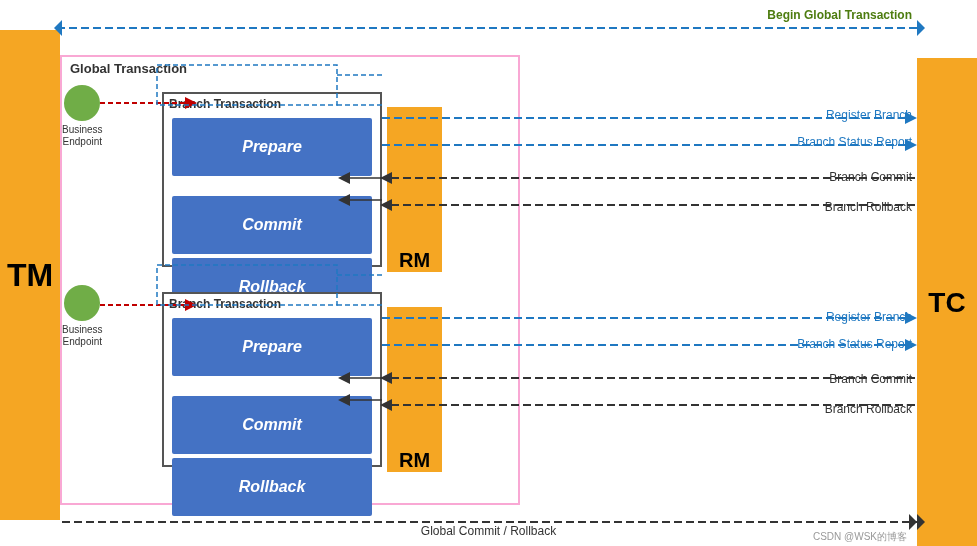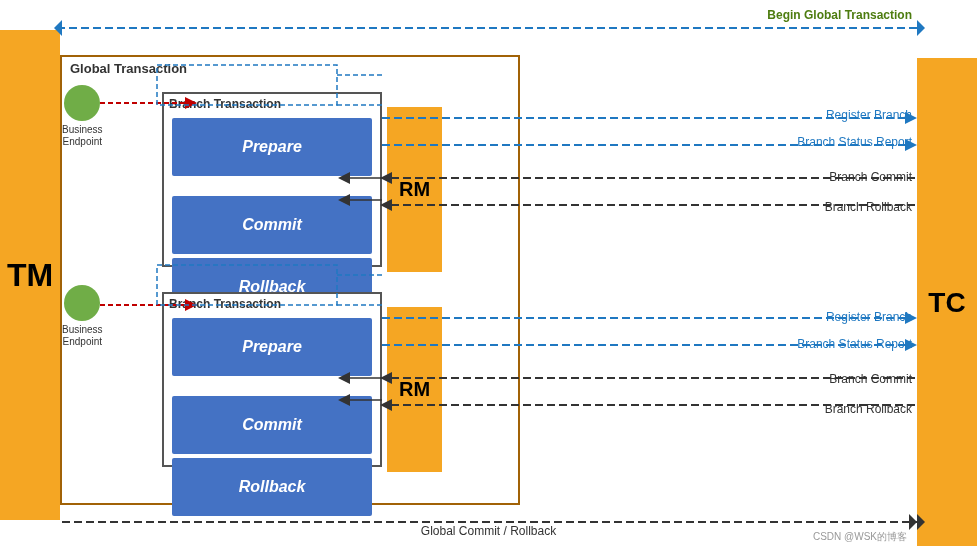--- a/index.html
+++ b/index.html
@@ -57,21 +57,21 @@
       color: #000;
     }
 
     
     .global-tx-box {
       position: absolute;
       left: 60px;
       top: 55px;
       width: 460px;
       height: 450px;
-      border: 2px solid #a16207;
+      border: 2px solid #f9a8d4;
       background: #fff;
     }
     .global-tx-label {
       position: absolute;
       top: 4px;
       left: 8px;
       font-size: 13px;
       font-weight: bold;
       color: #333;
     }
@@ -111,21 +111,21 @@
       padding: 20px 0;
       border-radius: 2px;
     }
 
     
     .rm-box {
       position: absolute;
       width: 55px;
       background: #F5A623;
       display: flex;
-      align-items: center;
+      align-items: flex-end;
       justify-content: center;
       font-size: 20px;
       font-weight: bold;
       color: #000;
     }
     .rm-box.top {
       left: 325px;
       top: 50px;
       height: 165px;
     }

